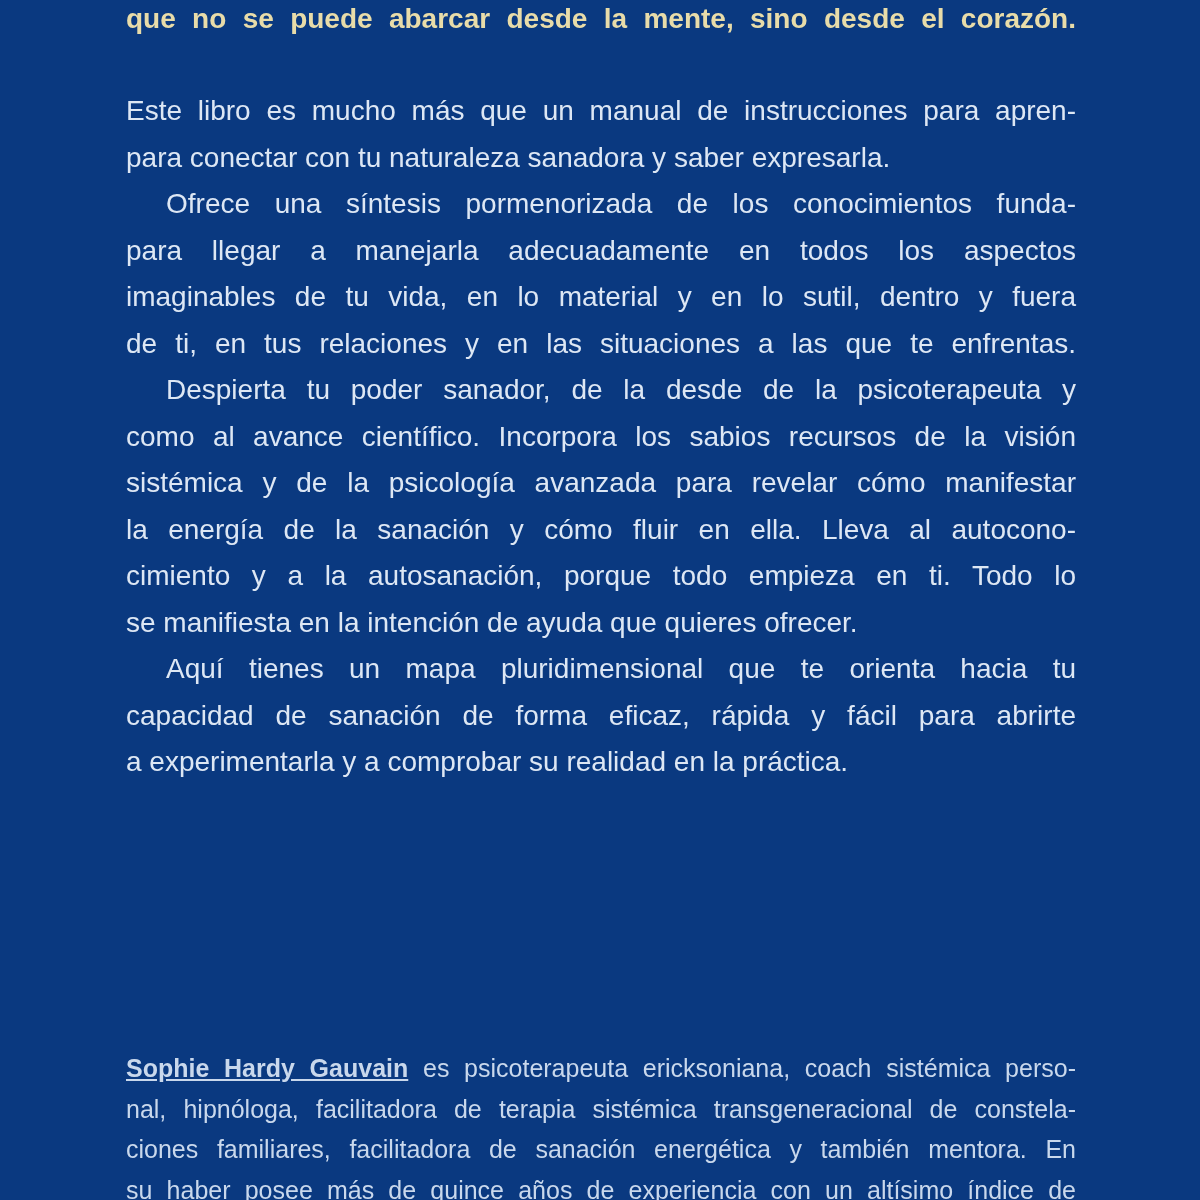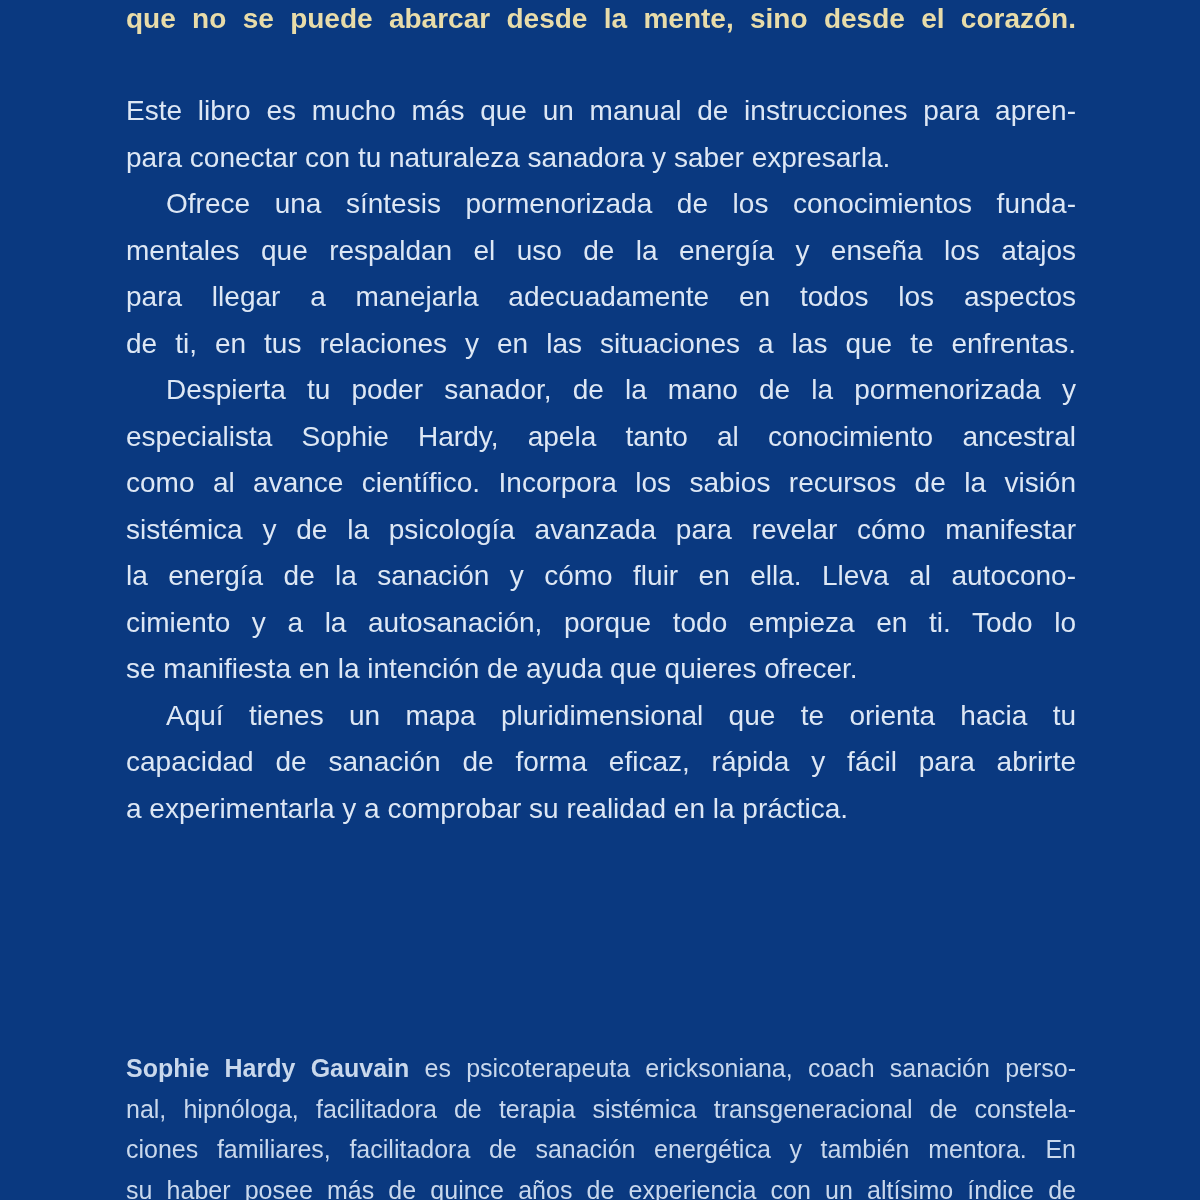--- a/index.html
+++ b/index.html
@@ -44,46 +44,45 @@
     text-align:justify;
     text-align-last:left;
   }
   .ln.stretch{
     text-align-last:justify;
   }
   .ln.indent{
     text-indent:40px;
   }
   .italic{}
-  .bold{font-weight:bold;}
+  .bold{font-weight:bold;text-decoration:underline;}
 </style>
 </head>
 <body>
 
 <div class="page">
   <div class="headline ln stretch">que no se puede abarcar desde la mente, sino desde el corazón.</div>
 
   <div class="body-text">
       <div class="ln stretch"><span>Este libro es mucho más que un manual de instrucciones para apren-</span></div>
       <div class="ln"><span>para conectar con tu naturaleza sanadora y saber expresarla.</span></div>
       <div class="ln stretch indent"><span>Ofrece una síntesis pormenorizada de los conocimientos funda-</span></div>
-      <div class="ln stretch"><span>mentales que respaldan el uso de la energía y enseña los atajos</span></div>
       <div class="ln stretch"><span>para llegar a manejarla adecuadamente en todos los aspectos</span></div>
+      <div class="ln stretch"><span>imaginables de tu vida, en lo material y en lo sutil, dentro y fuera</span></div>
       <div class="ln stretch"><span>de ti, en tus relaciones y en las situaciones a las que te enfrentas.</span></div>
-      <div class="ln stretch indent"><span class="italic">Despierta tu poder sanador</span><span>, de la mano de la pormenorizada y</span></div>
-      <div class="ln stretch"><span>especialista Sophie Hardy, apela tanto al conocimiento ancestral</span></div>
+      <div class="ln stretch indent"><span class="italic">Despierta tu poder sanador</span><span>, de la desde de la psicoterapeuta y</span></div>
       <div class="ln stretch"><span>como al avance científico. Incorpora los sabios recursos de la visión</span></div>
       <div class="ln stretch"><span>sistémica y de la psicología avanzada para revelar cómo manifestar</span></div>
       <div class="ln stretch"><span>la energía de la sanación y cómo fluir en ella. Lleva al autocono-</span></div>
       <div class="ln stretch"><span>cimiento y a la autosanación, porque todo empieza en ti. Todo lo</span></div>
       <div class="ln"><span>se manifiesta en la intención de ayuda que quieres ofrecer.</span></div>
       <div class="ln stretch indent"><span>Aquí tienes un mapa pluridimensional que te orienta hacia tu</span></div>
       <div class="ln stretch"><span>capacidad de sanación de forma eficaz, rápida y fácil para abrirte</span></div>
       <div class="ln"><span>a experimentarla y a comprobar su realidad en la práctica.</span></div>
     </div>
 
   <div class="bio-text">
-      <div class="ln stretch"><span class="bold">Sophie Hardy Gauvain</span><span> es psicoterapeuta ericksoniana, </span><span class="italic">coach</span><span> sanación perso-</span></div>
+      <div class="ln stretch"><span class="bold">Sophie Hardy Gauvain</span><span> es psicoterapeuta ericksoniana, </span><span class="italic">coach</span><span> sistémica perso-</span></div>
       <div class="ln stretch"><span>nal, hipnóloga, facilitadora de terapia sistémica transgeneracional de constela-</span></div>
       <div class="ln stretch"><span>ciones familiares, facilitadora de sanación energética y también mentora. En</span></div>
       <div class="ln stretch"><span>su haber posee más de quince años de experiencia con un altísimo índice de</span></div>
     </div>
 </div>
 
 </body></html>

